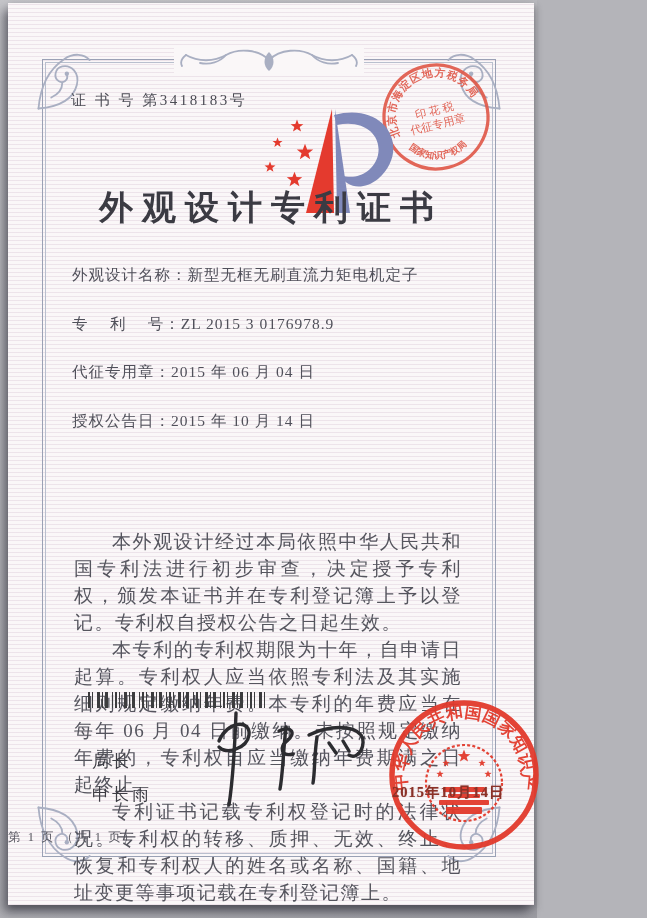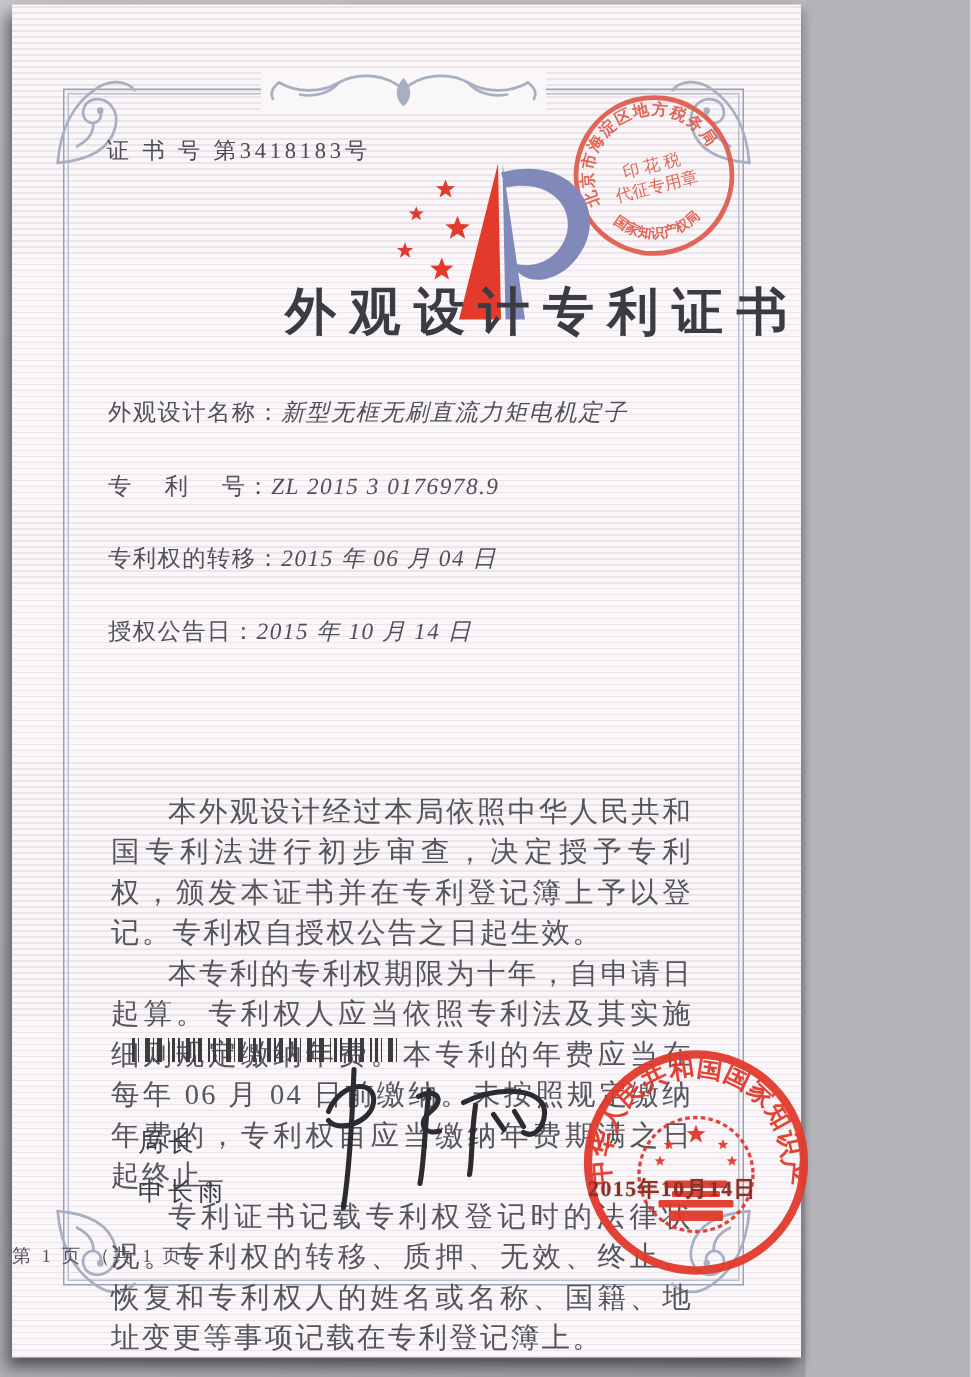--- a/index.html
+++ b/index.html
@@ -27,26 +27,26 @@
   .top-orn { position: absolute; left: 50%; top: -14px; transform: translateX(-50%); width: 190px; height: 28px; color: #a9afc2; background: #faf7f8; }
 
   .cert-no { position: absolute; left: 63px; top: 88px; font-size: 15px; letter-spacing: 2.5px; color: #4c4c55; }
 
   
   .tax-stamp { position: absolute; right: 42px; top: 58px; width: 112px; height: 112px; transform: rotate(-14deg); opacity: 0.92; }
 
   
   .logo { position: absolute; left: 252px; top: 100px; width: 152px; height: 116px; }
 
-  .title { position: absolute; left: 0; right: 0; top: 182px; text-align: right; font-size: 34px; font-weight: bold; letter-spacing: 9px; color: #3b3b43; }
+  .title { position: absolute; left: 0; right: 0; top: 182px; text-align: center; font-size: 34px; font-weight: bold; letter-spacing: 9px; color: #3b3b43; }
 
   .fields { position: absolute; left: 64px; top: 262px; right: 60px; }
   .field { height: 48.5px; font-size: 15.5px; color: #50505a; letter-spacing: 1px; white-space: nowrap; }
   .f-label { display: inline-block; }
-  .f-value { display: inline-block; font-style: italic; }
+  .f-value { display: inline-block; }
 
   .body-text { position: absolute; left: 66px; right: 72px; top: 525px; font-size: 19px; line-height: 27px; color: #55555e; text-align: justify; letter-spacing: 1.5px; }
   .body-text p { text-indent: 2em; }
 
   .barcode { position: absolute; left: 80px; top: 689px; width: 178px; height: 16px;
     background: repeating-linear-gradient(90deg,
       #3c3c3e 0 2px, transparent 2px 4px,
       #3c3c3e 4px 5px, transparent 5px 9px,
       #3c3c3e 9px 12px, transparent 12px 14px,
       #3c3c3e 14px 15px, transparent 15px 17px,
@@ -155,21 +155,21 @@
     <h1 class="title">外观设计专利证书</h1>
 
     <div class="fields">
       <div class="field">
         <span class="f-label">外观设计名称：</span><span class="f-value">新型无框无刷直流力矩电机定子</span>
       </div>
       <div class="field">
         <span class="f-label">专　 利　 号：</span><span class="f-value">ZL 2015 3 0176978.9</span>
       </div>
       <div class="field">
-        <span class="f-label">专利权的转移：</span><span class="f-value">2015 年 06 月 04 日</span>
+        <span class="f-label">代征专用章：</span><span class="f-value">2015 年 06 月 04 日</span>
       </div>
       <div class="field">
         <span class="f-label">授权公告日：</span><span class="f-value">2015 年 10 月 14 日</span>
       </div>
     </div>
 
     <div class="body-text">
       <p>本外观设计经过本局依照中华人民共和国专利法进行初步审查，决定授予专利权，颁发本证书并在专利登记簿上予以登记。专利权自授权公告之日起生效。</p>
       <p>本专利的专利权期限为十年，自申请日起算。专利权人应当依照专利法及其实施细则规定缴纳年费。本专利的年费应当在每年 06 月 04 日前缴纳。未按照规定缴纳年费的，专利权自应当缴纳年费期满之日起终止。</p>
       <p>专利证书记载专利权登记时的法律状况。专利权的转移、质押、无效、终止、恢复和专利权人的姓名或名称、国籍、地址变更等事项记载在专利登记簿上。</p>

